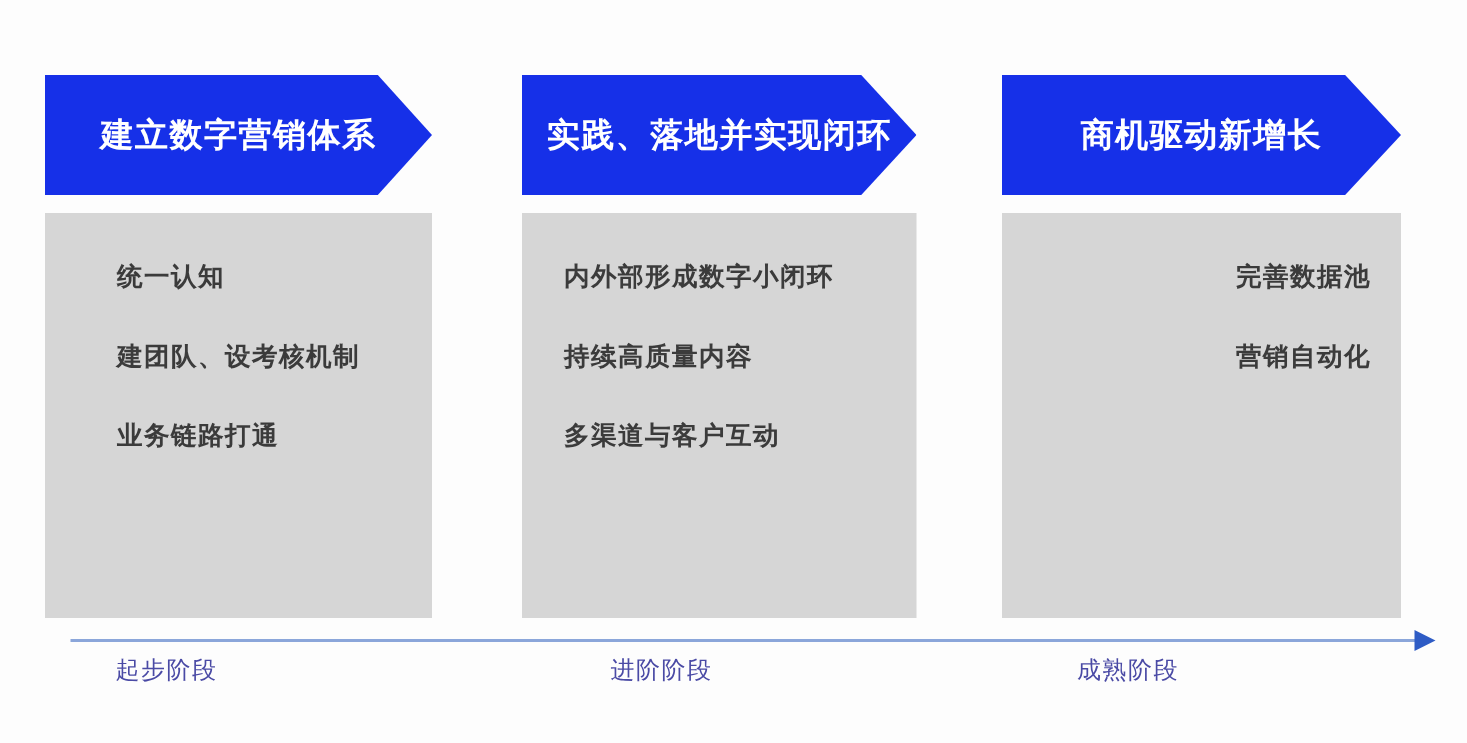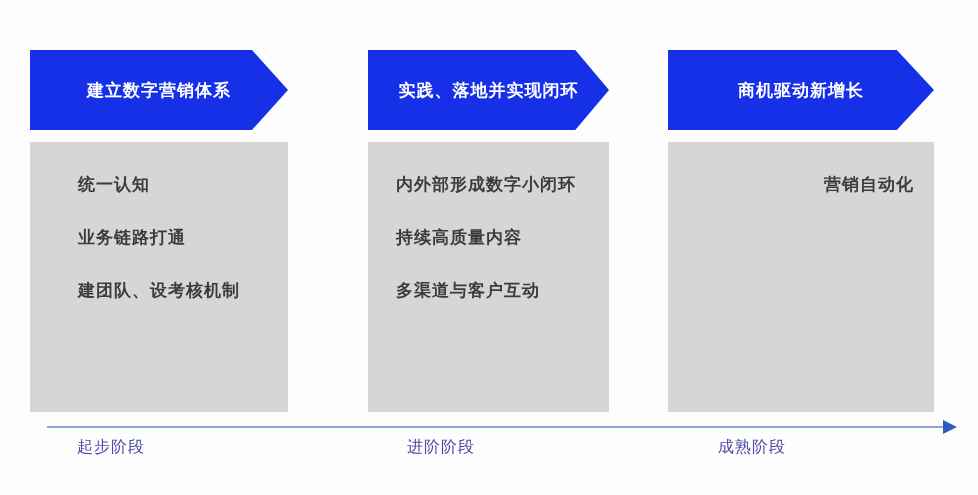--- a/index.html
+++ b/index.html
@@ -18,34 +18,34 @@
     font-family: "Liberation Sans", "DejaVu Sans", sans-serif;
     background: var(--page-bg);
     overflow: hidden;
   }
   .canvas {
     position: relative;
     width: 978px; height: 495px;
   }
   .col { position: absolute; top: 0; height: 420px; }
   .col-0 { left: 30px;  width: 258px; }
-  .col-1 { left: 368px; width: 241px; }
+  .col-1 { left: 348px; width: 263px; }
   .col-2 { left: 668px; width: 266px; text-align: right; }
 
   .banner {
     position: absolute;
     top: 50px; left: 0; right: 0;
     height: 80px;
     background: var(--arrow-blue);
     clip-path: polygon(0 0, 86% 0, 100% 50%, 86% 100%, 0 100%);
     display: flex; align-items: center; justify-content: center;
   }
   .banner-text {
     color: var(--arrow-text);
-    font-size: 17px;
+    font-size: 22px;
     font-weight: 700;
     letter-spacing: 1px;
     white-space: nowrap;
   }
 
   .box {
     position: absolute;
     top: 142px; left: 0; right: 0;
     height: 270px;
     background: var(--box-gray);
@@ -98,41 +98,42 @@
 <body>
 
 <div class="canvas">
 
   <div class="col col-0">
     <div class="banner">
       <span class="banner-text">建立数字营销体系</span>
     </div>
     <div class="box">
       <div class="item">统一认知</div>
+      <div class="item">建团队、设考核机制</div>
       <div class="item">业务链路打通</div>
-      <div class="item">建团队、设考核机制</div>
     </div>
   </div>
 
   <div class="col col-1">
     <div class="banner">
       <span class="banner-text">实践、落地并实现闭环</span>
     </div>
     <div class="box">
       <div class="item">内外部形成数字小闭环</div>
       <div class="item">持续高质量内容</div>
       <div class="item">多渠道与客户互动</div>
     </div>
   </div>
 
   <div class="col col-2">
     <div class="banner">
       <span class="banner-text">商机驱动新增长</span>
     </div>
     <div class="box">
+      <div class="item">完善数据池</div>
       <div class="item">营销自动化</div>
     </div>
   </div>
 
   <div class="timeline">
     <div class="timeline-line"></div>
     <div class="timeline-head"></div>
   </div>
 
   <div class="phase-label label-0">起步阶段</div>

